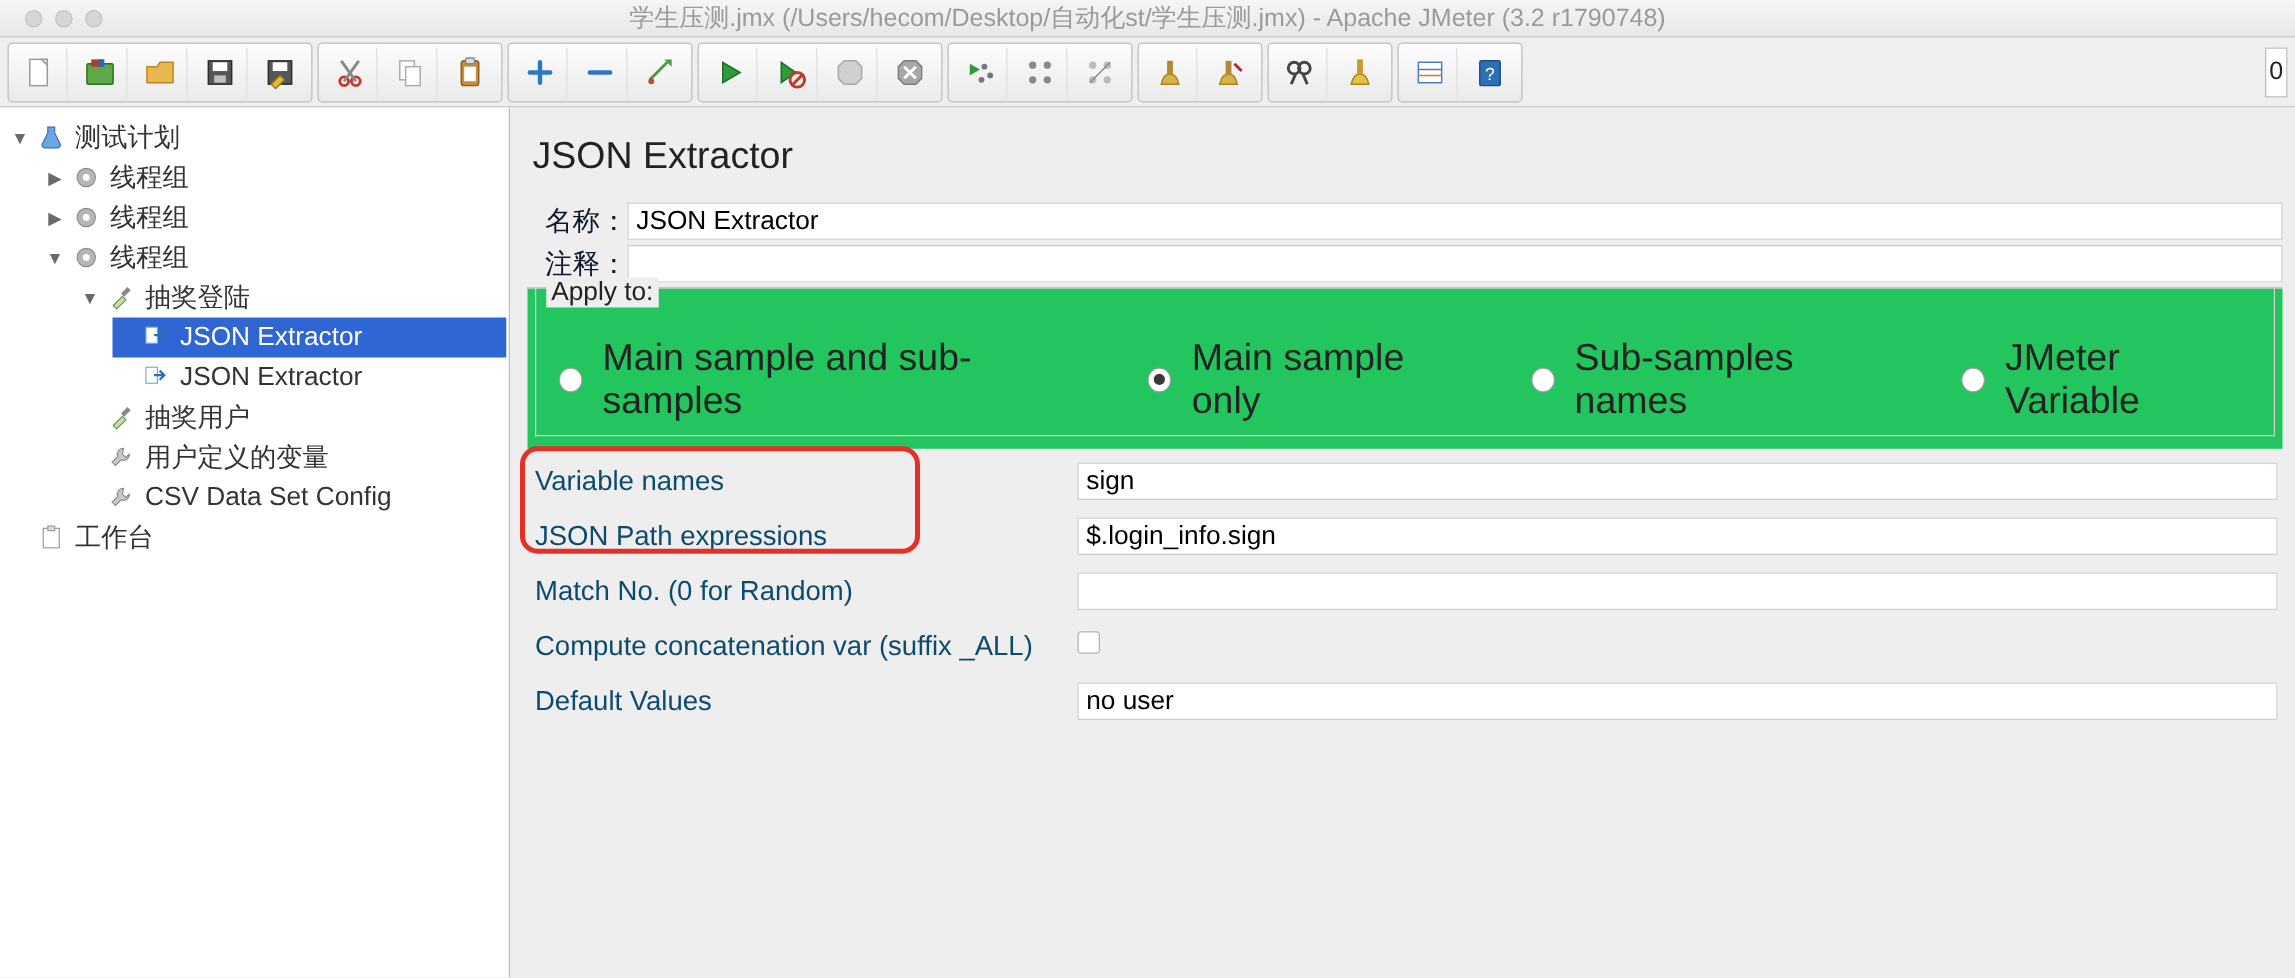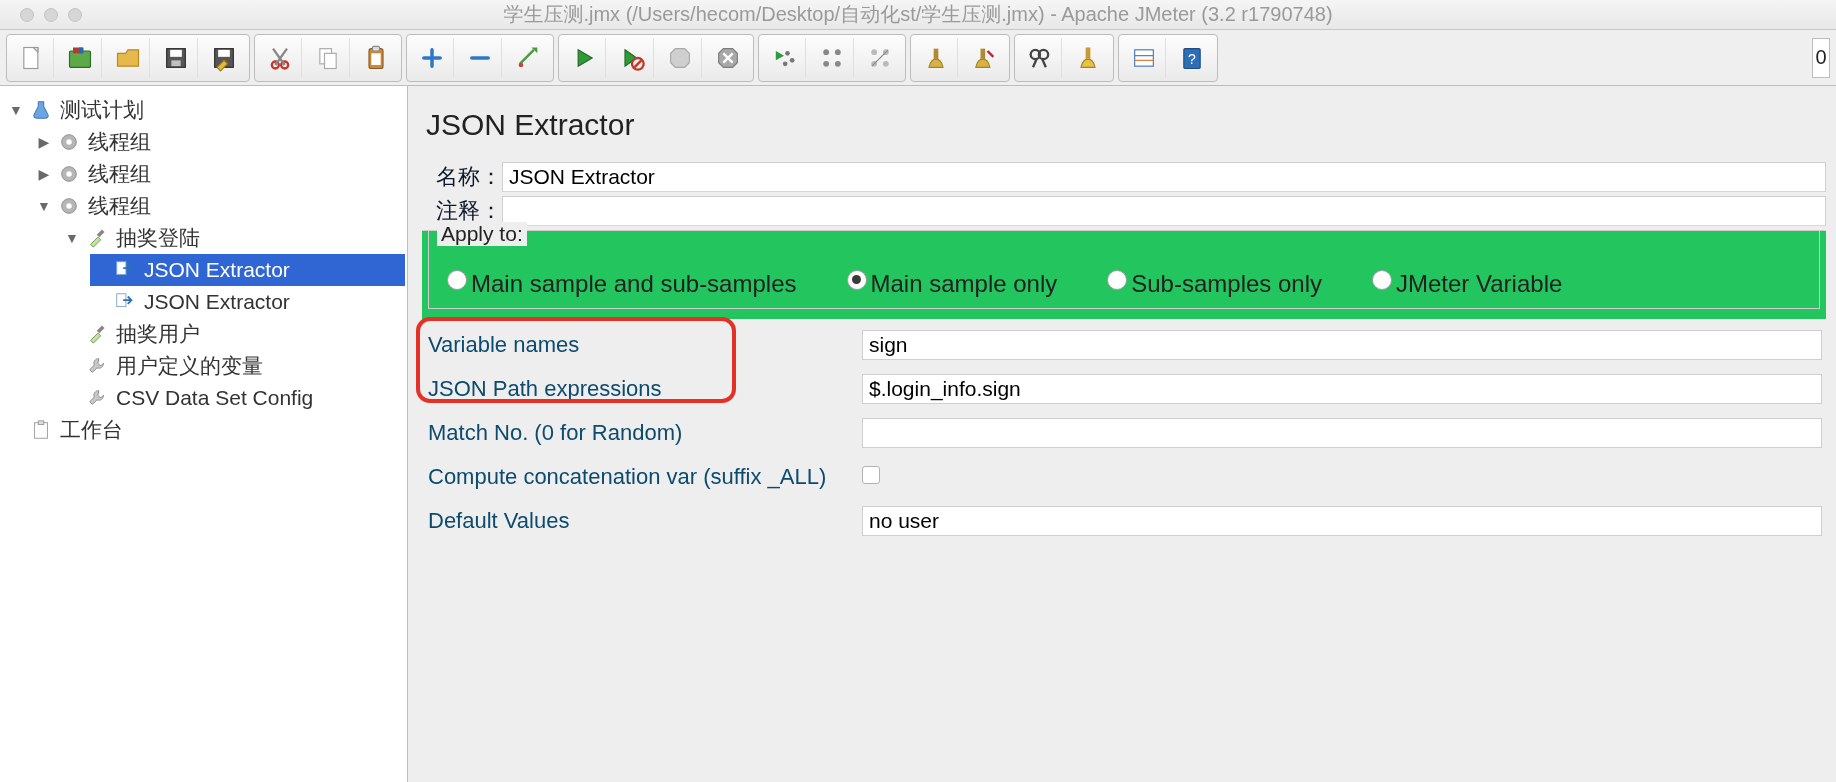--- a/index.html
+++ b/index.html
@@ -154,22 +154,22 @@
     padding: 0 6px 10px 6px;
     margin-top: 8px;
   }
   .radio-row {
     display: flex;
     gap: 50px;
     padding: 4px 18px 0 18px;
     align-items: center;
   }
   .radio-item {
-    display: flex; align-items: flex-start; gap: 4px;
-    font-size: 24px;
+    display: flex; align-items: center; gap: 16px;
+    font-size: 30px;
   }
   .radio-dot {
     width: 20px; height: 20px; border-radius: 50%;
     border: 1.5px solid #9d9d9d;
     position: relative;
     background: #fff;
   }
   .radio-dot.checked::after {
     content: ""; position: absolute;
     left: 4.2px; top: 4.2px; width: 9px; height: 9px;
@@ -579,21 +579,21 @@
           <label class="radio-item">
             <span class="radio-dot"></span>
             <span>Main sample and sub-samples</span>
           </label>
           <label class="radio-item">
             <span class="radio-dot checked"></span>
             <span>Main sample only</span>
           </label>
           <label class="radio-item">
             <span class="radio-dot"></span>
-            <span>Sub-samples only</span>
+            <span>Sub-samples names</span>
           </label>
           <label class="radio-item">
             <span class="radio-dot"></span>
             <span>JMeter Variable</span>
           </label>
         </div>
       </div>
     </div>
 
     <div class="grid-area" style="position:relative;">

